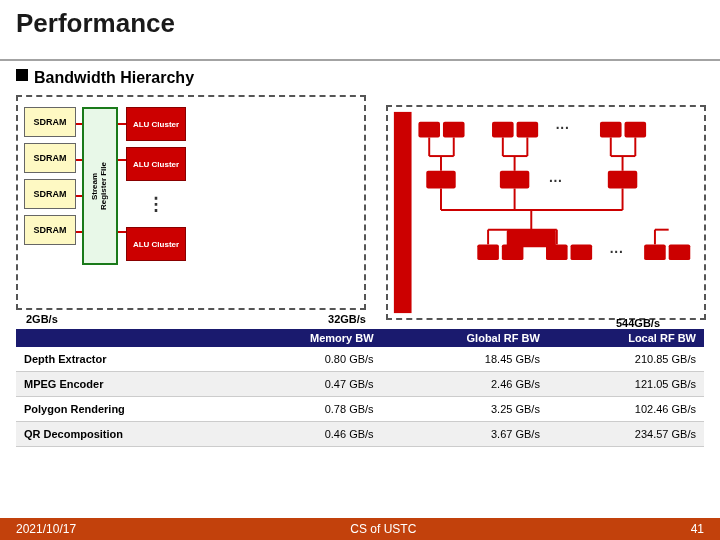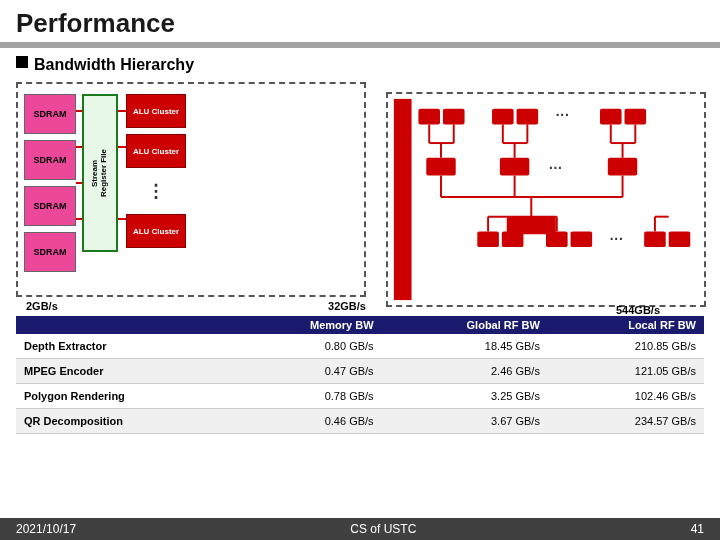--- a/index.html
+++ b/index.html
@@ -7,22 +7,22 @@
       width: 720px;
       height: 540px;
       background: #fff;
       font-family: Arial, sans-serif;
       overflow: hidden;
       position: relative;
     }
 
     
     .header {
-      padding: 8px 16px 3px 16px;
-      border-bottom: 6px solid #a3a3a3;
+      padding: 8px 16px 20px 16px;
+      border-bottom: 2px solid #a3a3a3;
     }
     .header h1 {
       font-size: 26px;
       font-weight: bold;
       color: #1a1a1a;
     }
 
     
     .main {
       padding: 8px 16px;
@@ -55,24 +55,24 @@
     
     .sdram-col {
       position: absolute;
       left: 6px;
       top: 10px;
       display: flex;
       flex-direction: column;
       gap: 6px;
     }
     .sdram-box {
-      background: #ec4899;
+      background: #fef9c3;
       border: 1px solid #666;
       width: 52px;
-      height: 40px;
+      height: 30px;
       display: flex;
       align-items: center;
       justify-content: center;
       font-size: 9px;
       font-weight: bold;
     }
 
     
     .srf-col {
       position: absolute;
@@ -176,21 +176,21 @@
       text-align: left;
       font-weight: bold;
     }
 
     
     .footer {
       position: absolute;
       bottom: 0;
       left: 0;
       right: 0;
-      background: #404040;
+      background: #c2410c;
       color: white;
       display: flex;
       align-items: center;
       justify-content: space-between;
       padding: 4px 16px;
       font-size: 12px;
     }
 
     
     .tree-svg {

